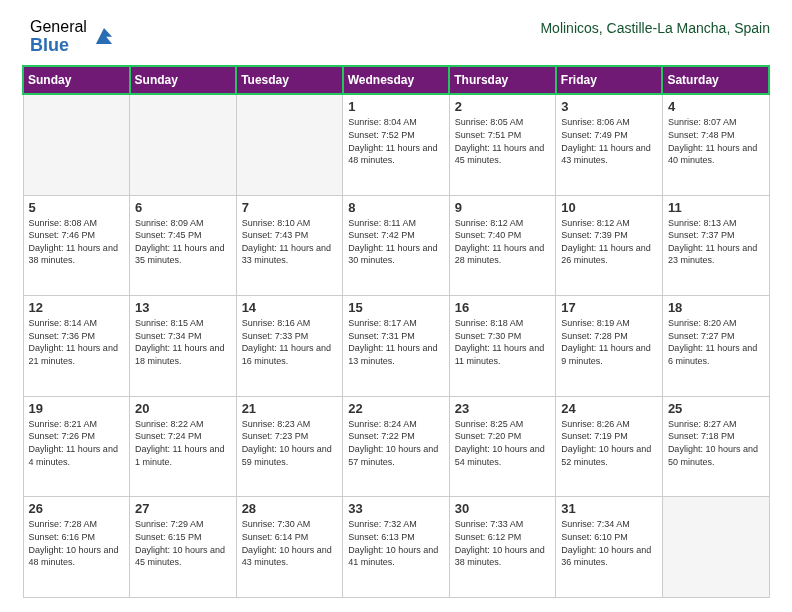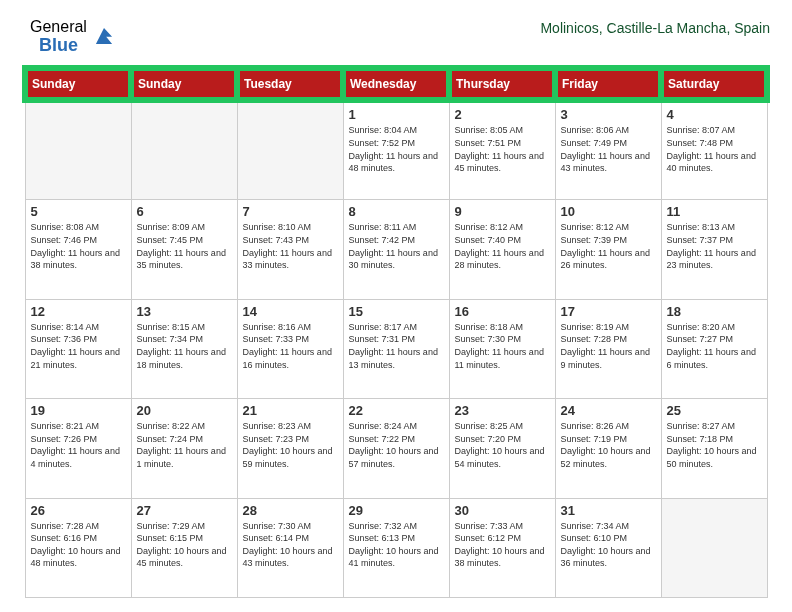--- a/index.html
+++ b/index.html
@@ -31,21 +31,20 @@
     .logo-text {
       display: flex;
       flex-direction: column;
       line-height: 1.1;
       margin-left: 8px;
     }
     .logo-blue {
       font-size: 18px;
       font-weight: bold;
       color: #2a6db5;
-      text-align: center;
     }
     .logo-icon {
       width: 22px;
       height: 22px;
       margin-left: 2px;
       margin-bottom: 2px;
     }
     .title-block {
       text-align: right;
     }
@@ -62,27 +61,27 @@
       text-align: right;
     }
     .calendar {
       flex: 1;
       border: 1px solid #ccc;
       border-collapse: collapse;
       width: 100%;
       table-layout: fixed;
     }
     .calendar th {
-      background: #b91c1c;
+      background: #701a75;
       color: #fff;
       font-size: 12px;
       font-weight: bold;
       padding: 6px 4px;
       text-align: left;
-      border: 6px solid #22c55e;
+      border: 2px solid #22c55e;
     }
     .calendar td {
       vertical-align: top;
       padding: 4px 5px;
       border: 1px solid #ccc;
       font-size: 9.5px;
       color: #333;
       height: 80px;
       background: #fff;
     }
@@ -251,21 +250,21 @@
           </td>
           <td>
             <div class="day-num">27</div>
             <div class="day-info">Sunrise: 7:29 AM<br>Sunset: 6:15 PM<br>Daylight: 10 hours and 45 minutes.</div>
           </td>
           <td>
             <div class="day-num">28</div>
             <div class="day-info">Sunrise: 7:30 AM<br>Sunset: 6:14 PM<br>Daylight: 10 hours and 43 minutes.</div>
           </td>
           <td>
-            <div class="day-num">29</div>
+            <div class="day-num">33</div>
             <div class="day-info">Sunrise: 7:32 AM<br>Sunset: 6:13 PM<br>Daylight: 10 hours and 41 minutes.</div>
           </td>
           <td>
             <div class="day-num">30</div>
             <div class="day-info">Sunrise: 7:33 AM<br>Sunset: 6:12 PM<br>Daylight: 10 hours and 38 minutes.</div>
           </td>
           <td>
             <div class="day-num">31</div>
             <div class="day-info">Sunrise: 7:34 AM<br>Sunset: 6:10 PM<br>Daylight: 10 hours and 36 minutes.</div>
           </td>

